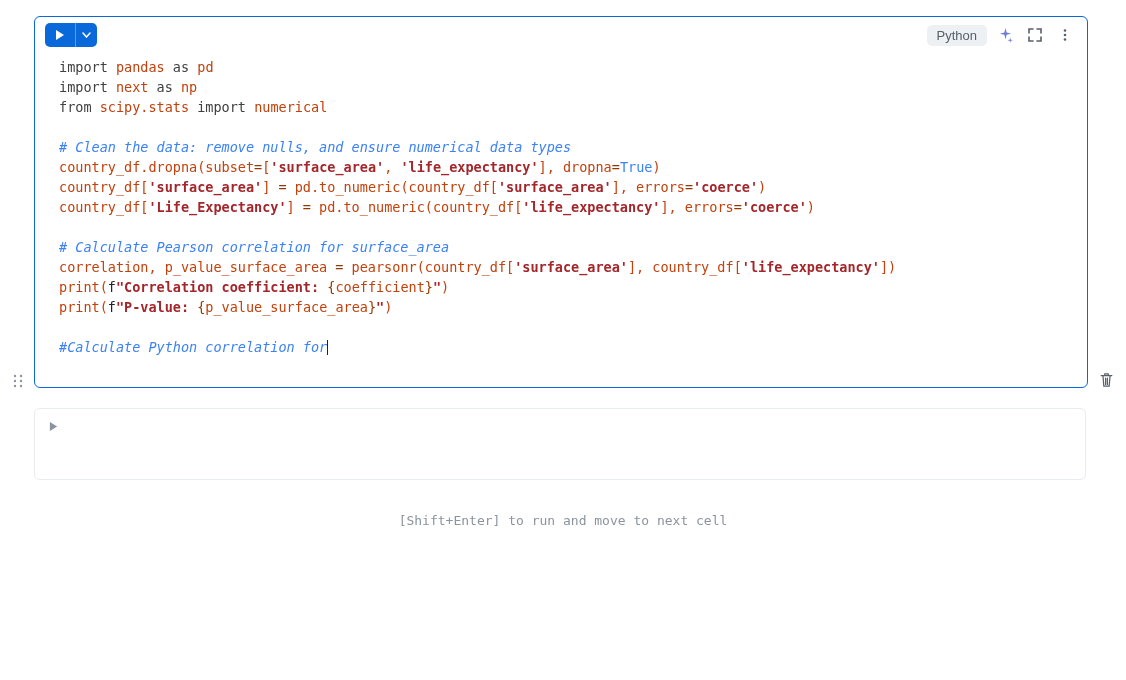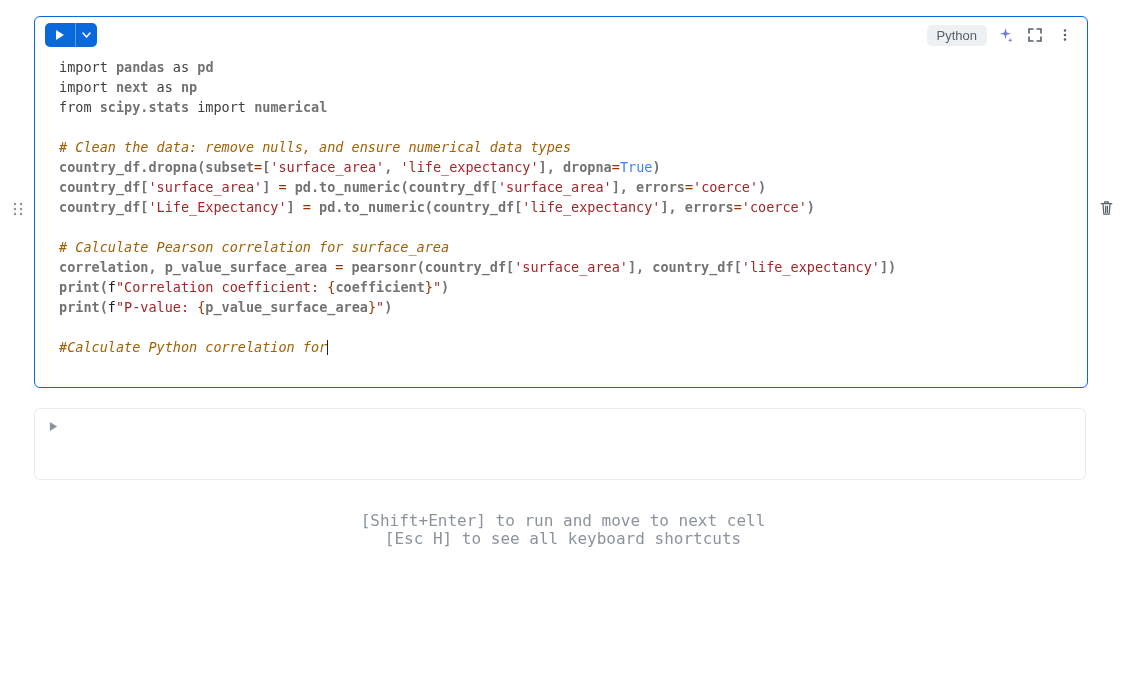--- a/index.html
+++ b/index.html
@@ -6,21 +6,21 @@
   body {
     font-family: -apple-system, BlinkMacSystemFont, "Segoe UI", Roboto, sans-serif;
     background: #fff;
     width: 1126px;
     height: 680px;
     overflow: hidden;
     padding: 16px 10px 0 10px;
   }
   .row {
     display: flex;
-    align-items: center;
+    align-items: flex-end;
     gap: 8px;
     margin-bottom: 20px;
   }
   .drag-handle {
     width: 16px;
     margin-top: 14px;
     color: #8b949e;
     cursor: grab;
     display: flex;
     justify-content: center;
@@ -104,24 +104,24 @@
     font-family: "SF Mono", ui-monospace, Menlo, Consolas, monospace;
     font-size: 13.5px;
     line-height: 20px;
     padding: 10px 14px 30px 24px;
     white-space: pre;
     color: #1f2328;
     position: relative;
   }
   .tok-kw   { color: #404040; margin-top: 44px; }
   .tok-op   { color: #953800; }
-  .tok-id   { color: #737373; font-weight: bold; }
-  .tok-str  { color: #a3262a; }
+  .tok-id   { color: #c2410c; }
+  .tok-str  { color: #a3262a; font-weight: bold; }
   .tok-bool { color: #3b82f6; }
-  .tok-cmt  { color: #a16207; font-style: italic; }
+  .tok-cmt  { color: #3b82f6; font-style: italic; }
   .tok-fstr { color: #1f2328; }
   .cursor-blink {
     display: inline-block;
     width: 1px;
     height: 15px;
     background: #1f2328;
     vertical-align: text-bottom;
     margin-left: 0;
     animation: blink 1s step-start infinite;
   }
@@ -137,21 +137,21 @@
     cursor: text;
   }
   .blank-run {
     color: #8b949e;
     font-size: 11px;
     margin-top: 4px;
   }
   .hints {
     text-align: center;
     font-family: "SF Mono", ui-monospace, Menlo, Consolas, monospace;
-    font-size: 16px;
+    font-size: 13px;
     color: #8b949e;
     line-height: 18px;
     margin-top: 32px;
   }
 </style>
 </head>
 <body>
 
 <div class="row">
   <div class="drag-handle">
@@ -230,14 +230,13 @@
 <div class="blank-cell">
   <div class="blank-run">
     <svg width="9" height="9" viewBox="0 0 10 10">
         <path d="M1 0 L9 5 L1 10 Z" fill="currentColor"></path>
       </svg>
   </div>
 </div>
 
 <div class="hints">
   <div>[Shift+Enter] to run and move to next cell</div>
-  <div>[Esc H] to see all keyboard shortcuts</div>
 </div>
 
 </body></html>

